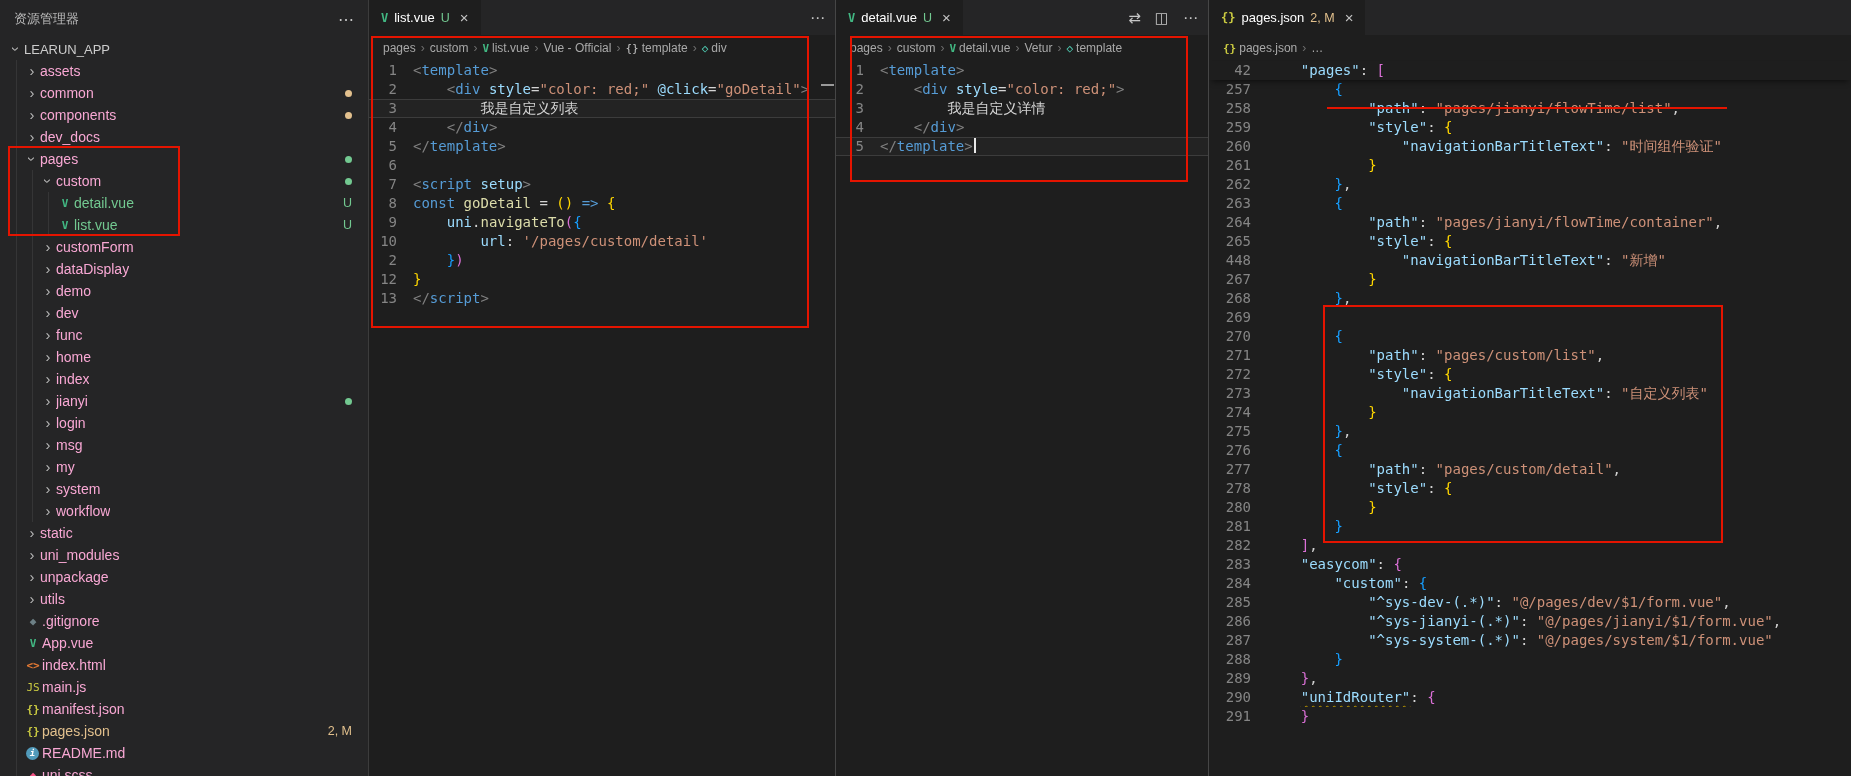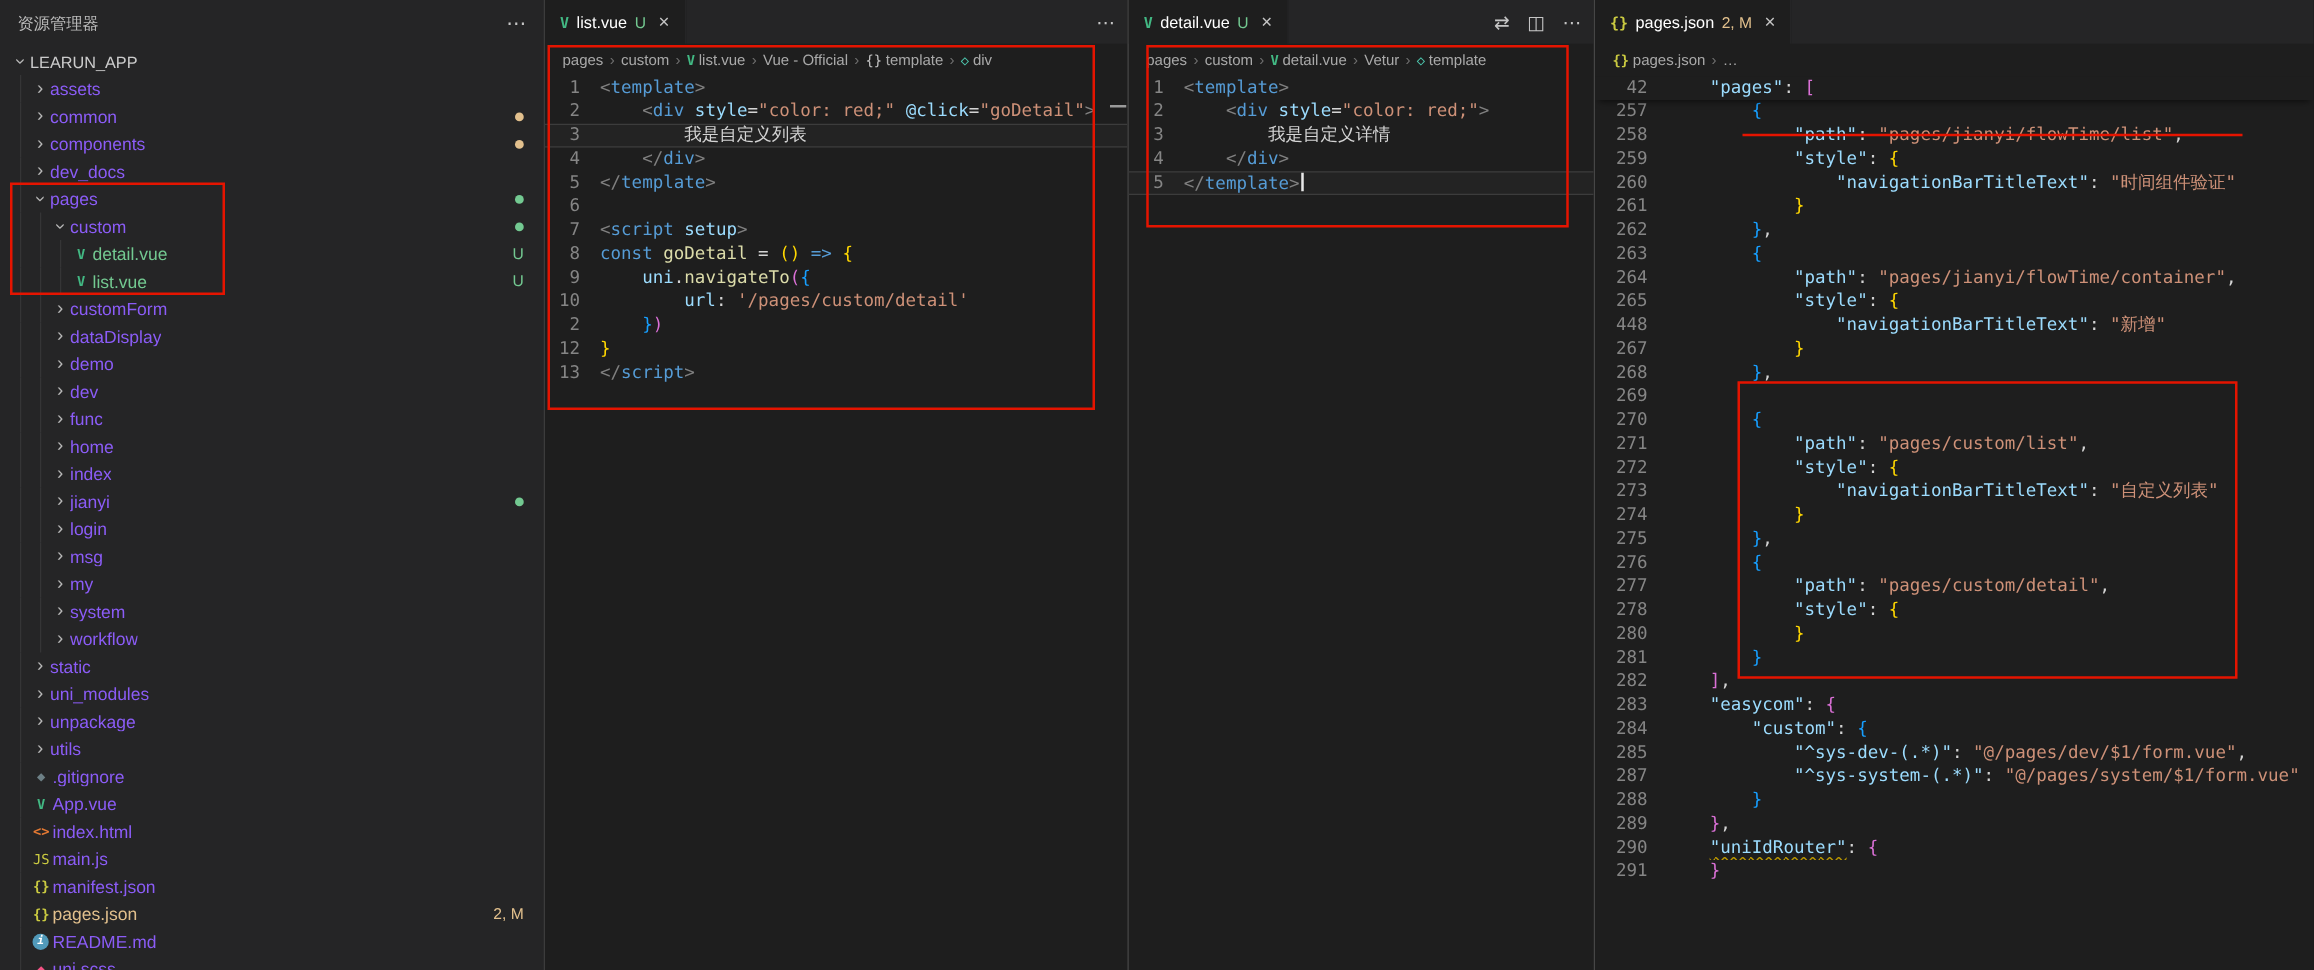--- a/index.html
+++ b/index.html
@@ -1,34 +1,34 @@
 <!DOCTYPE html>
 <html><head>
 <meta charset="utf-8">
 <style>
   *{margin:0;padding:0;box-sizing:border-box}
   html,body{width:1851px;height:776px;overflow:hidden;background:#1e1e1e;
     font-family:"Liberation Sans",sans-serif;-webkit-font-smoothing:antialiased}
   .app{display:flex;width:1851px;height:776px}
 
   
-  .sidebar{width:436px;flex:none;background:#252526;color:#cccccc;position:relative;overflow:hidden;border-right:1px solid #3c3c3c}
+  .sidebar{width:369px;flex:none;background:#252526;color:#cccccc;position:relative;overflow:hidden;border-right:1px solid #3c3c3c}
   .sb-header{height:38px;display:flex;align-items:center;padding:0 14px;font-size:13px;color:#bbbbbb}
   .sb-more{margin-left:auto;color:#c5c5c5;font-size:16px;cursor:pointer}
   .tree{position:relative}
   .trow{height:22px;display:flex;align-items:center;font-size:14px;padding-left:8px;cursor:pointer;white-space:nowrap}
   .trow.root .tlabel{font-weight:normal;font-size:13px;color:#cccccc}
   .sp{width:16px;flex:none;position:relative;align-self:stretch}
   .sp::before{content:"";position:absolute;left:8px;top:0;bottom:0;width:1px;background:#353536}
   .chev{width:16px;flex:none;color:#b8b8b8;font-size:15px;line-height:22px;text-align:center}
   .chev.open{transform:rotate(90deg)}
   .fico{width:18px;flex:none;font-size:11px;font-weight:bold;text-align:center;
     font-family:"DejaVu Sans Mono","Liberation Mono",monospace}
   .circ{width:13px;height:13px;line-height:13px;border-radius:50%;font-size:9px;font-style:italic;margin:0 3px 0 2px}
-  .tlabel{color:#8b5cf6;overflow:hidden;text-overflow:ellipsis}
+  .tlabel{color:#f9a8d4;overflow:hidden;text-overflow:ellipsis}
   .tright{margin-left:auto;display:flex;align-items:center;padding-right:16px;gap:6px}
   .badge{font-size:12.5px}
   .dot{width:7px;height:7px;border-radius:50%;display:inline-block}
   .pane{position:relative;background:#1e1e1e;overflow:hidden}
   .pane+.pane{border-left:1px solid #464646}
   .pane1{width:466px;flex:none}
   .pane2{width:373px;flex:none}
   .pane3{flex:1}
   .tabbar{height:35px;background:#252526;display:flex;position:relative}
   .tab{height:35px;background:#1e1e1e;display:flex;align-items:center;gap:6px;padding:0 12px;
@@ -468,20 +468,21 @@
         <div class="codeline"><span class="ln">275</span><span class="lc"><span class="d">        </span><span class="g3">}</span><span class="d">,</span></span></div>
         <div class="codeline"><span class="ln">276</span><span class="lc"><span class="d">        </span><span class="g3">{</span></span></div>
         <div class="codeline"><span class="ln">277</span><span class="lc"><span class="d">            </span><span class="key">"path"</span><span class="d">: </span><span class="s">"pages/custom/detail"</span><span class="d">,</span></span></div>
         <div class="codeline"><span class="ln">278</span><span class="lc"><span class="d">            </span><span class="key">"style"</span><span class="d">: </span><span class="g1">{</span></span></div>
         <div class="codeline"><span class="ln">280</span><span class="lc"><span class="d">            </span><span class="g1">}</span></span></div>
         <div class="codeline"><span class="ln">281</span><span class="lc"><span class="d">        </span><span class="g3">}</span></span></div>
         <div class="codeline"><span class="ln">282</span><span class="lc"><span class="d">    </span><span class="g2">]</span><span class="d">,</span></span></div>
         <div class="codeline"><span class="ln">283</span><span class="lc"><span class="d">    </span><span class="key">"easycom"</span><span class="d">: </span><span class="g2">{</span></span></div>
         <div class="codeline"><span class="ln">284</span><span class="lc"><span class="d">        </span><span class="key">"custom"</span><span class="d">: </span><span class="g3">{</span></span></div>
         <div class="codeline"><span class="ln">285</span><span class="lc"><span class="d">            </span><span class="key">"^sys-dev-(.*)"</span><span class="d">: </span><span class="s">"@/pages/dev/$1/form.vue"</span><span class="d">,</span></span></div>
+        <div class="codeline"><span class="ln">286</span><span class="lc"><span class="d">            </span><span class="key">"^sys-jianyi-(.*)"</span><span class="d">: </span><span class="s">"@/pages/jianyi/$1/form.vue"</span><span class="d">,</span></span></div>
         <div class="codeline"><span class="ln">287</span><span class="lc"><span class="d">            </span><span class="key">"^sys-system-(.*)"</span><span class="d">: </span><span class="s">"@/pages/system/$1/form.vue"</span></span></div>
         <div class="codeline"><span class="ln">288</span><span class="lc"><span class="d">        </span><span class="g3">}</span></span></div>
         <div class="codeline"><span class="ln">289</span><span class="lc"><span class="d">    </span><span class="g2">}</span><span class="d">,</span></span></div>
         <div class="codeline"><span class="ln">290</span><span class="lc"><span class="d">    </span><span class="keyw">"uniIdRouter"</span><span class="d">: </span><span class="g2">{</span></span></div>
         <div class="codeline"><span class="ln">291</span><span class="lc"><span class="d">    </span><span class="g2">}</span></span></div>
       </div>
     <div class="rline" style="left:118px;top:107px;width:400px"></div>
     <div class="rbox" style="left:114px;top:305px;width:400px;height:238px"></div>
   </section>
 

